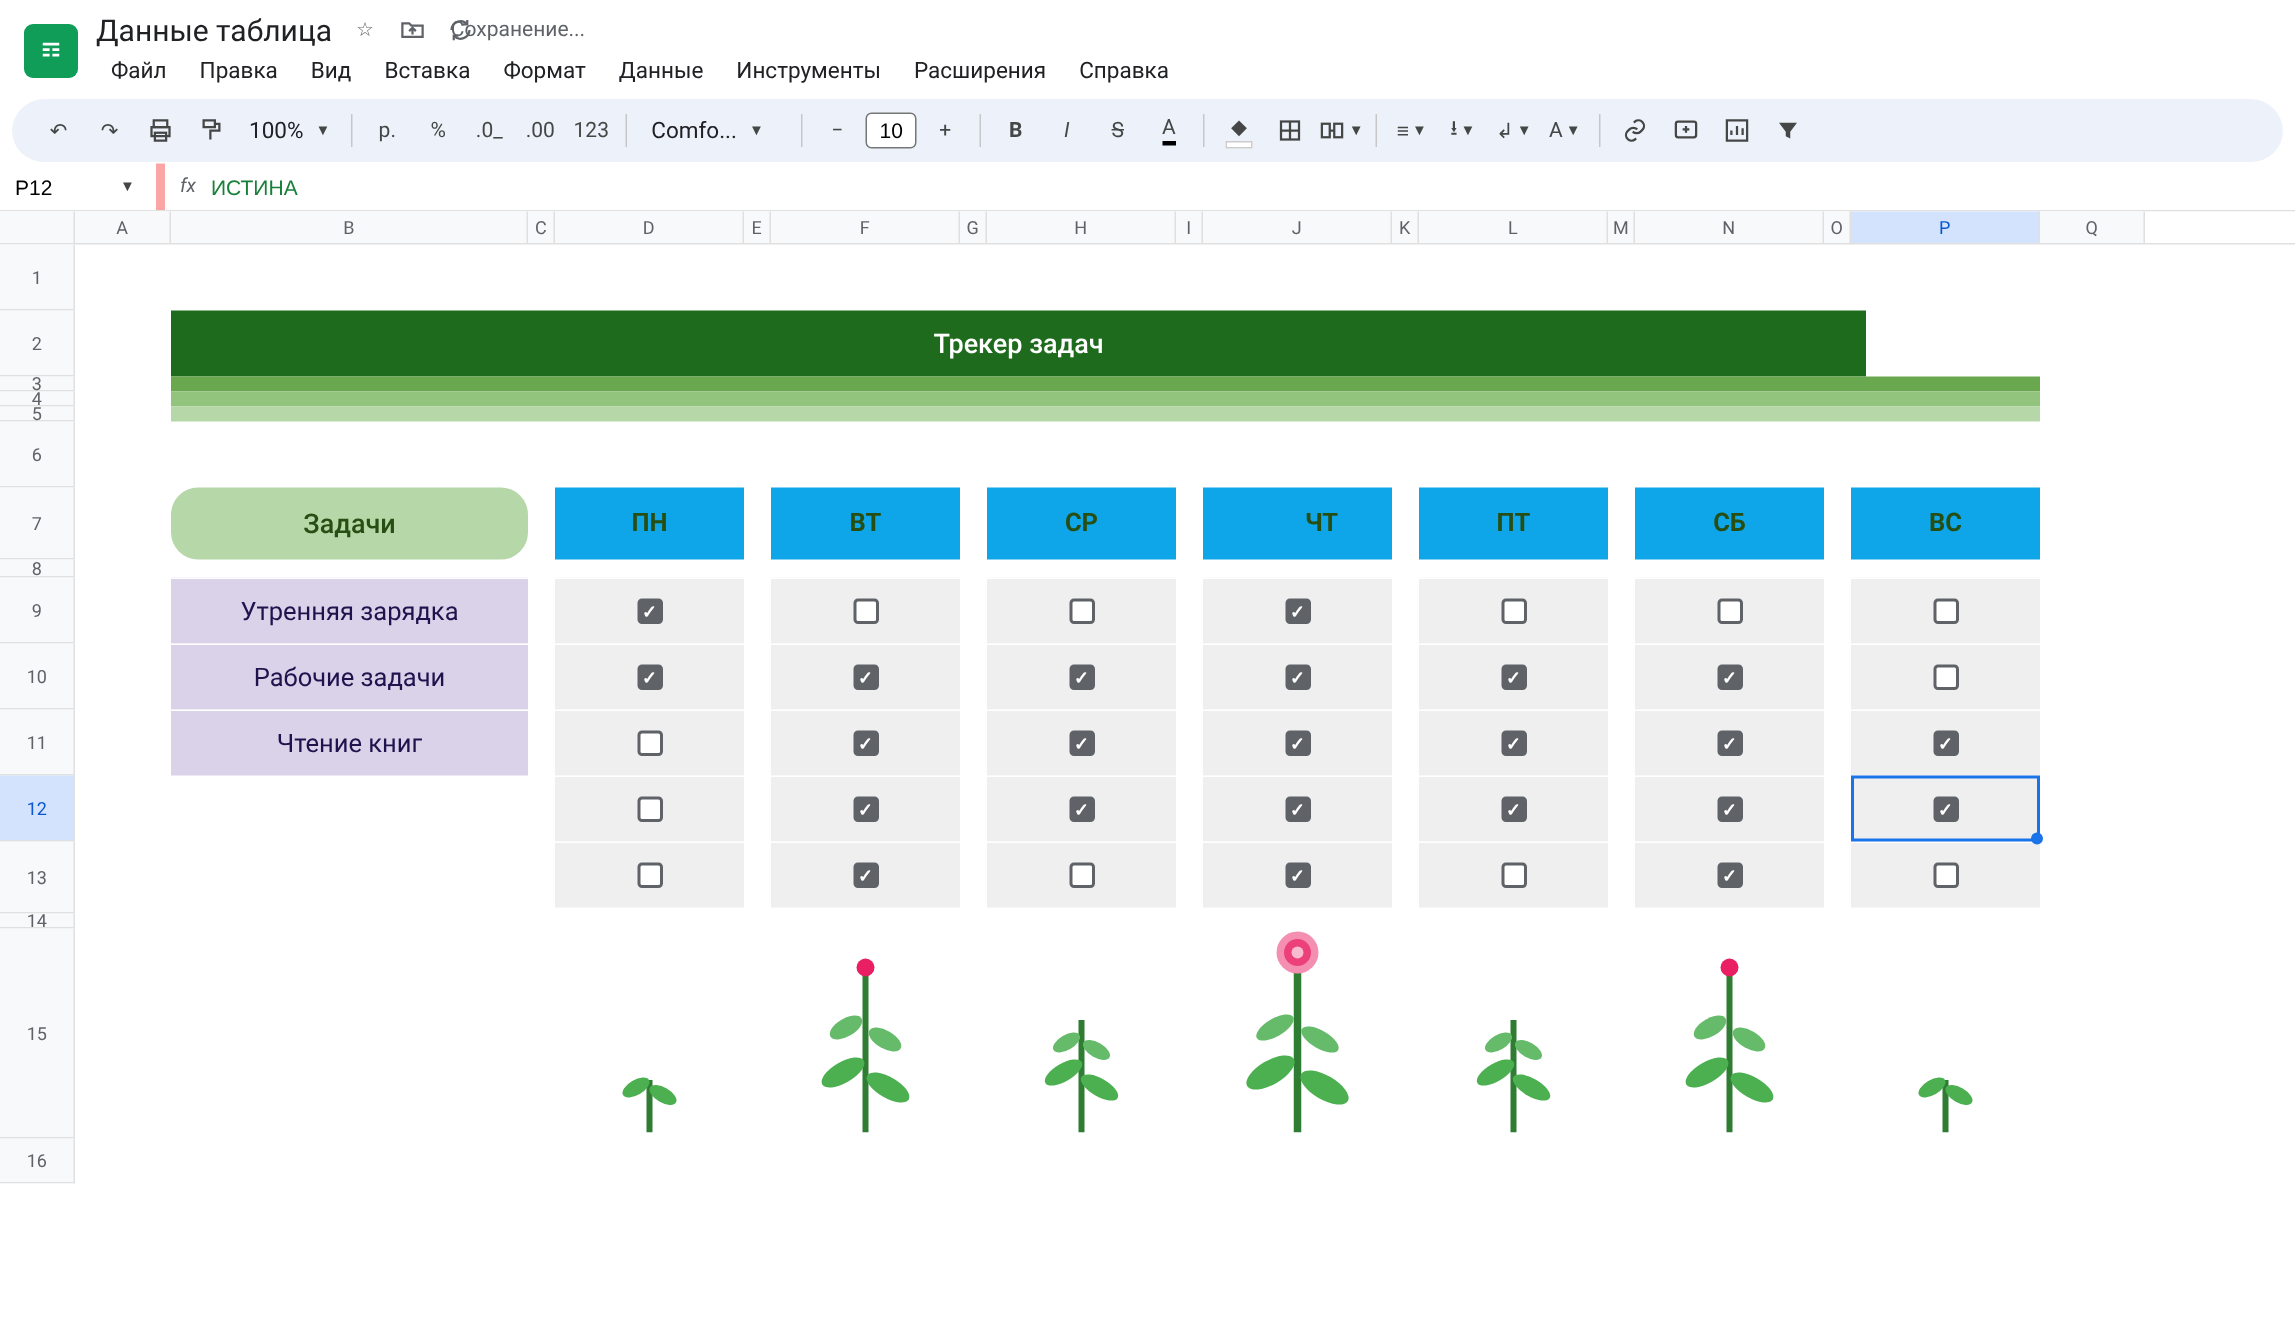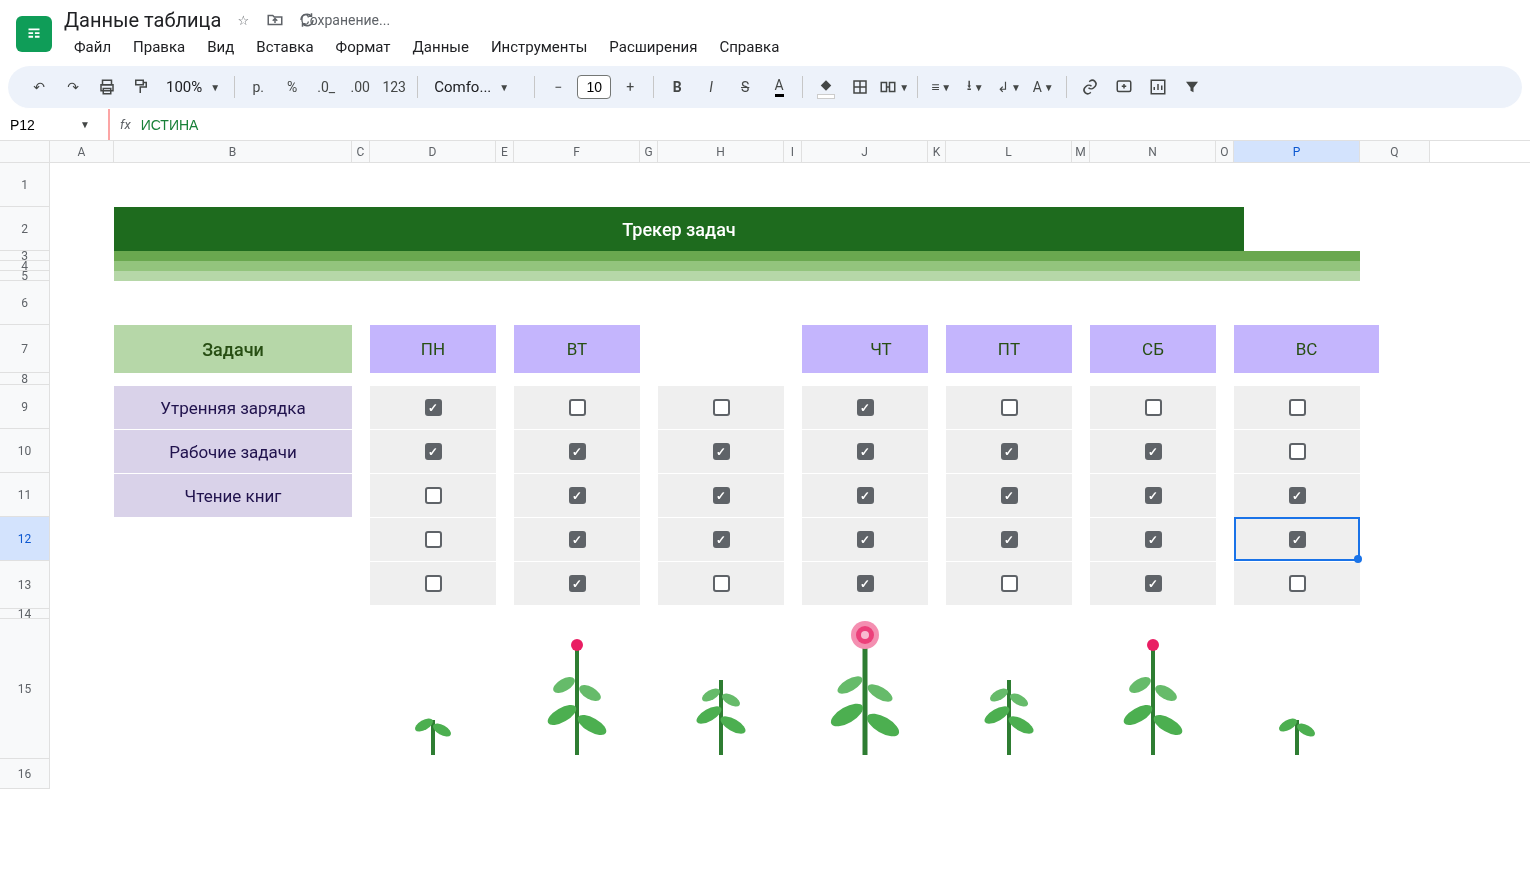--- a/index.html
+++ b/index.html
@@ -28,21 +28,21 @@
 .font-sel .label { font-size:15px; }
 .size-box { display:flex; align-items:center; gap:4px; }
 .size-input { width:34px; height:24px; border:1px solid #747775; border-radius:4px; text-align:center; font-size:14px; }
 .text-color-under { border-bottom:3px solid #000; padding-bottom:1px; }
 .fill-color-under { position:relative; }
 .fill-color-under::after { content:""; position:absolute; bottom:3px; left:6px; right:6px; height:3px; background:#fff; border:1px solid #ccc;}
 .caret { font-size:10px; color:#444746; margin-left:2px;}
 
 
 .fx-row { display:flex; align-items:center; border-bottom:1px solid #e0e0e0; height:32px; }
-.namebox { width:110px; padding:0 10px; display:flex; align-items:center; gap:8px; border-right:2px solid #fca5a5; height:100%; }
+.namebox { width:110px; padding:0 10px; display:flex; align-items:center; gap:8px; border-right:6px solid #fca5a5; height:100%; }
 .namebox input { border:none; width:60px; font-size:14px; outline:none; }
 .fx-label { font-style:italic; color:#5f6368; padding:0 10px; }
 .fx-input { border:none; flex:1; font-size:14px; outline:none; color:#188038; }
 
 
 .sheet { position:relative; }
 .col-headers { display:flex; height:22px; border-bottom:1px solid #e0e0e0; background:#fff; }
 .corner { width:50px; border-right:1px solid #e0e0e0; background:#f8f9fa;}
 .col-h { border-right:1px solid #e0e0e0; text-align:center; font-size:12px; color:#5f6368; line-height:22px; background:#f8f9fa;}
 .col-h.selected { background:#d3e3fd; color:#0b57d0; }
@@ -51,21 +51,21 @@
 .row-h { border-bottom:1px solid #e0e0e0; border-right:1px solid #e0e0e0; text-align:center; font-size:12px; color:#5f6368; background:#f8f9fa; display:flex; align-items:center; justify-content:center;}
 .row-h.selected { background:#d3e3fd; color:#0b57d0; }
 .cells { position:relative; flex:1; }
 
 
 .tracker-title { position:absolute; background:#1e6b1e; color:#fff; display:flex; align-items:center; justify-content:center; font-size:18px; font-weight:500; }
 .band { position:absolute; }
 .band.b1{ background:#6aa84f;} .band.b2{ background:#93c47d;} .band.b3{ background:#b6d7a8;}
 
 .task-header { position:absolute; background:#b6d7a8; color:#274e13; display:flex; align-items:center; justify-content:center; font-size:18px; font-weight:500;}
-.day-header  { position:absolute; background:#c4b5fd; color:#274e13; display:flex; align-items:center; justify-content:center; font-size:17px; font-weight:400;}
+.day-header  { position:absolute; background:#0ea5e9; color:#274e13; display:flex; align-items:center; justify-content:center; font-size:17px; font-weight:700;}
 .task-cell   { position:absolute; background:#d9d2e9; color:#20124d; display:flex; align-items:center; justify-content:center; font-size:17px; border-top:1px solid #fff;}
 .check-cell  { position:absolute; background:#efefef; display:flex; align-items:center; justify-content:center; border-top:1px solid #fff;}
 .chk { width:17px; height:17px; border:2px solid #5f6368; border-radius:3px; display:flex; align-items:center; justify-content:center; background:#fff;}
 .chk.checked { background:#5f6368; }
 .chk.checked::after { content:"✓"; color:#fff; font-size:12px; font-weight:bold; line-height:1; }
 .sel-cell { position:absolute; border:2px solid #1a73e8; pointer-events:none; }
 .sel-handle { position:absolute; width:8px; height:8px; background:#1a73e8; border-radius:50%; right:-4px; bottom:-4px;}
 
 .plant-cell { position:absolute; display:flex; align-items:flex-end; justify-content:center; }
 .plant svg { display:block; }
@@ -264,27 +264,28 @@
         <div class="row-h" style="height: 48px;">13</div>
         <div class="row-h" style="height: 10px;">14</div>
         <div class="row-h" style="height: 140px;">15</div>
         <div class="row-h" style="height: 30px;">16</div>
       </div>
     <div class="cells" id="cells" style="height: 622px;">
         <div class="tracker-title" style="left: 64px; top: 44px; width: 1130px; height: 44px;">Трекер задач</div>
         <div class="band b1" style="left: 64px; top: 88px; width: 1246px; height: 10px;"></div>
         <div class="band b2" style="left: 64px; top: 98px; width: 1246px; height: 10px;"></div>
         <div class="band b3" style="left: 64px; top: 108px; width: 1246px; height: 10px;"></div>
-        <div class="task-header" style="left: 64px; top: 162px; width: 238px; height: 48px;">Задачи</div>
+        <div class="task-header" style="left: 64px; top: 162px; width: 238px; height: 48px; border-radius: 18px;">Задачи</div>
         <div class="day-header" style="left: 320px; top: 162px; width: 126px; height: 48px;">ПН</div>
         <div class="day-header" style="left: 464px; top: 162px; width: 126px; height: 48px;">ВТ</div>
+        <div class="day-header" style="left: 608px; top: 162px; width: 126px; height: 48px;">СР</div>
         <div class="day-header" style="left: 752px; top: 162px; width: 126px; height: 48px; padding-left: 32px;">ЧТ</div>
         <div class="day-header" style="left: 896px; top: 162px; width: 126px; height: 48px;">ПТ</div>
         <div class="day-header" style="left: 1040px; top: 162px; width: 126px; height: 48px;">СБ</div>
-        <div class="day-header" style="left: 1184px; top: 162px; width: 145px; height: 48px;">ВС</div>
+        <div class="day-header" style="left: 1184px; top: 162px; width: 126px; height: 48px;">ВС</div>
         <div class="task-cell" style="left: 64px; top: 222px; width: 238px; height: 44px;">Утренняя зарядка</div>
         <div class="check-cell" style="left: 320px; top: 222px; width: 126px; height: 44px;">
           <div class="chk checked"></div>
         </div>
         <div class="check-cell" style="left: 464px; top: 222px; width: 126px; height: 44px;">
           <div class="chk"></div>
         </div>
         <div class="check-cell" style="left: 608px; top: 222px; width: 126px; height: 44px;">
           <div class="chk"></div>
         </div>

